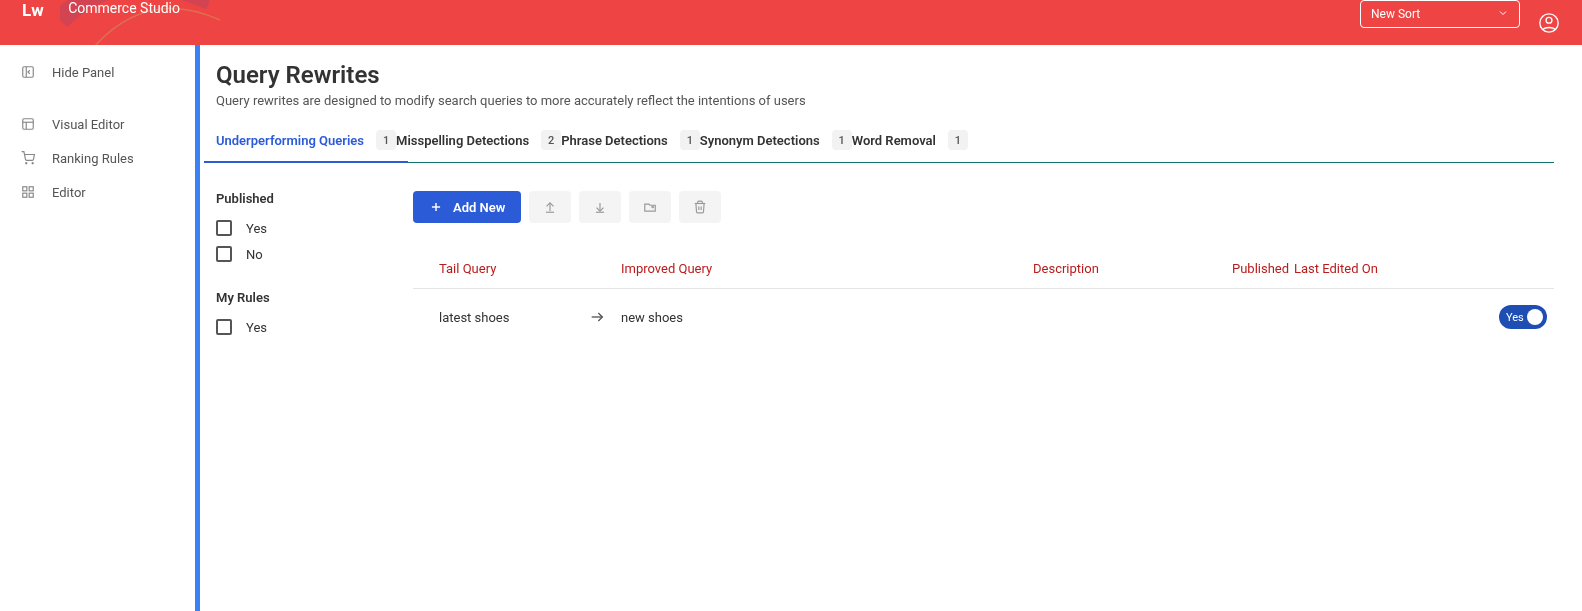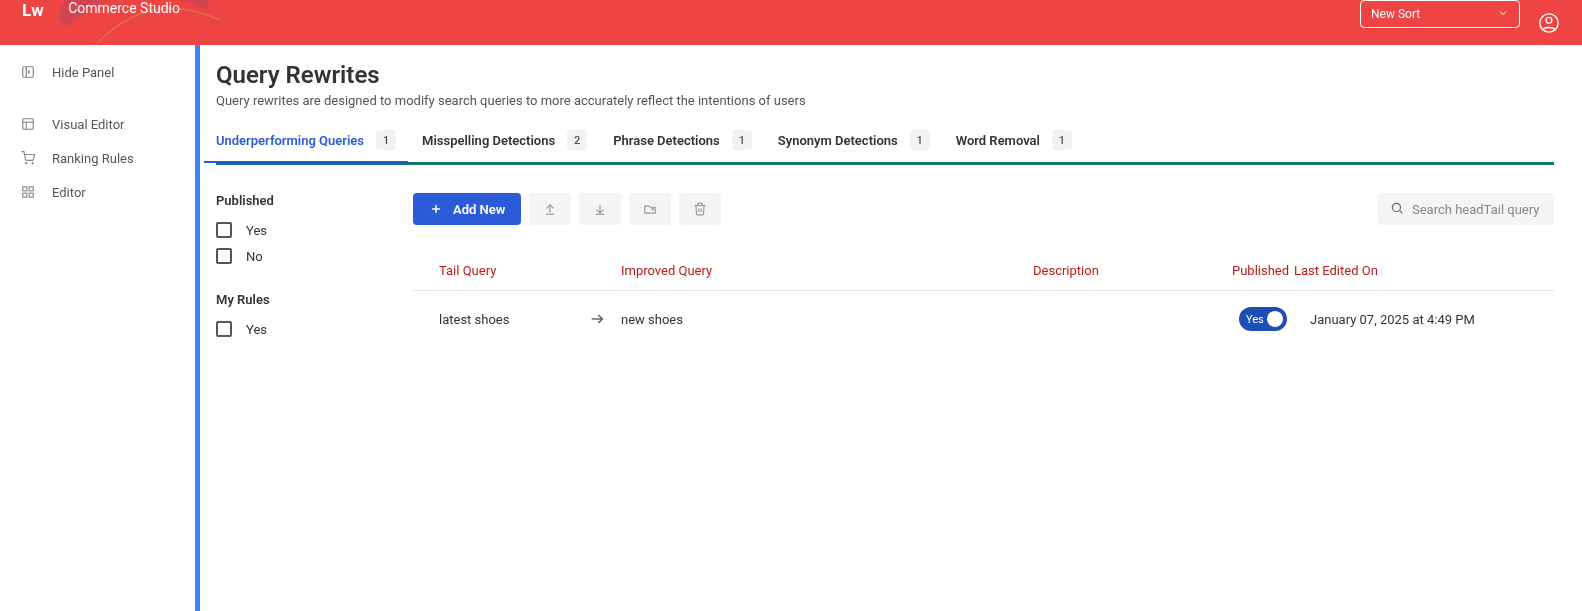--- a/index.html
+++ b/index.html
@@ -19,21 +19,21 @@
     .sidebar-item.hide-panel { height: 38px; }
     .sidebar-item .s-icon { width: 16px; height: 16px; margin-right: 16px; display: flex; align-items: center; justify-content: center; color: #888; }
     .sidebar-item.active { background: #e8ecf5; border-right: 3px solid #2c5bd8; color: #2c5bd8; }
     .sidebar-item.active .s-icon { color: #2c5bd8; }
     .sidebar-gap { height: 16px; }
 
     .main { flex: 1; padding: 16px 28px 0 16px; overflow: auto; }
     .page-title { font-size: 24px; font-weight: 600; margin-bottom: 4px; }
     .page-desc { font-size: 13px; color: #555; margin-bottom: 22px; }
 
-    .tabs { display: flex; align-items: center; border-bottom: 3px solid #0f766e; gap: 26px; }
+    .tabs { display: flex; align-items: center; border-bottom: 1px solid #0f766e; }
     .tab { display: flex; align-items: center; gap: 12px; padding-bottom: 12px; cursor: pointer; font-size: 13px; font-weight: 600; color: #333; position: relative; }
     .tab.active { color: #2c5bd8; }
     .tab.active::after { content: ""; position: absolute; left: -12px; right: -12px; bottom: -1px; height: 2px; background: #2c5bd8; }
     .tab-count { background: #f2f2f2; color: #555; font-size: 11px; height: 20px; min-width: 20px; display: flex; align-items: center; justify-content: center; border-radius: 4px; padding: 0 6px; font-weight: 500;}
 
     .content-row { display: flex; margin-top: 28px; gap: 25px; }
     .filters { width: 172px; flex-shrink: 0; }
     .filter-group-title { font-weight: 600; font-size: 13px; margin-bottom: 14px; }
     .filter-group { margin-bottom: 28px; }
     .checkbox-row { display: flex; align-items: center; margin-bottom: 10px; cursor: pointer; }
@@ -224,29 +224,20 @@
           </button>
           <button class="icon-btn">
             <svg width="14" height="14" viewBox="0 0 24 24" fill="none" stroke="currentColor" stroke-width="2">
                 <polyline points="3 6 5 6 21 6"></polyline>
                 <path d="M19 6 L18 20 a2 2 0 0 1 -2 2 H8 a2 2 0 0 1 -2 -2 L5 6"></path>
                 <path d="M10 11 v6 M14 11 v6"></path>
                 <path d="M8 6 V4 a2 2 0 0 1 2-2 h4 a2 2 0 0 1 2 2 v2"></path>
               </svg>
           </button>
           <div class="toolbar-spacer"></div>
-          <div class="search-box">
-            <span>
-              <svg width="14" height="14" viewBox="0 0 24 24" fill="none" stroke="#666" stroke-width="2">
-                  <circle cx="11" cy="11" r="7"></circle>
-                  <line x1="21" y1="21" x2="16.65" y2="16.65"></line>
-                </svg>
-            </span>
-            <input type="text" placeholder="Search headTail query" style="">
-          </div>
         </div>
 
         <div class="table-header">
           <div class="col-tail">Tail Query</div>
           <div class="col-improved">Improved Query</div>
           <div class="col-desc">Description</div>
           <div class="col-published">Published</div>
           <div class="col-edited">Last Edited On</div>
         </div>
 
@@ -259,18 +250,17 @@
               </svg>
           </div>
           <div class="col-improved">new shoes</div>
           <div class="col-desc"></div>
           <div class="col-published-cell">
             <div class="toggle">
               <span>Yes</span>
               <div class="toggle-knob"></div>
             </div>
           </div>
-          <div class="col-edited" style="padding-left:16px;">January 07, 2025 at 4:49 PM</div>
         </div>
       </div>
     </div>
   </div>
 </div>
 
 </body></html>

